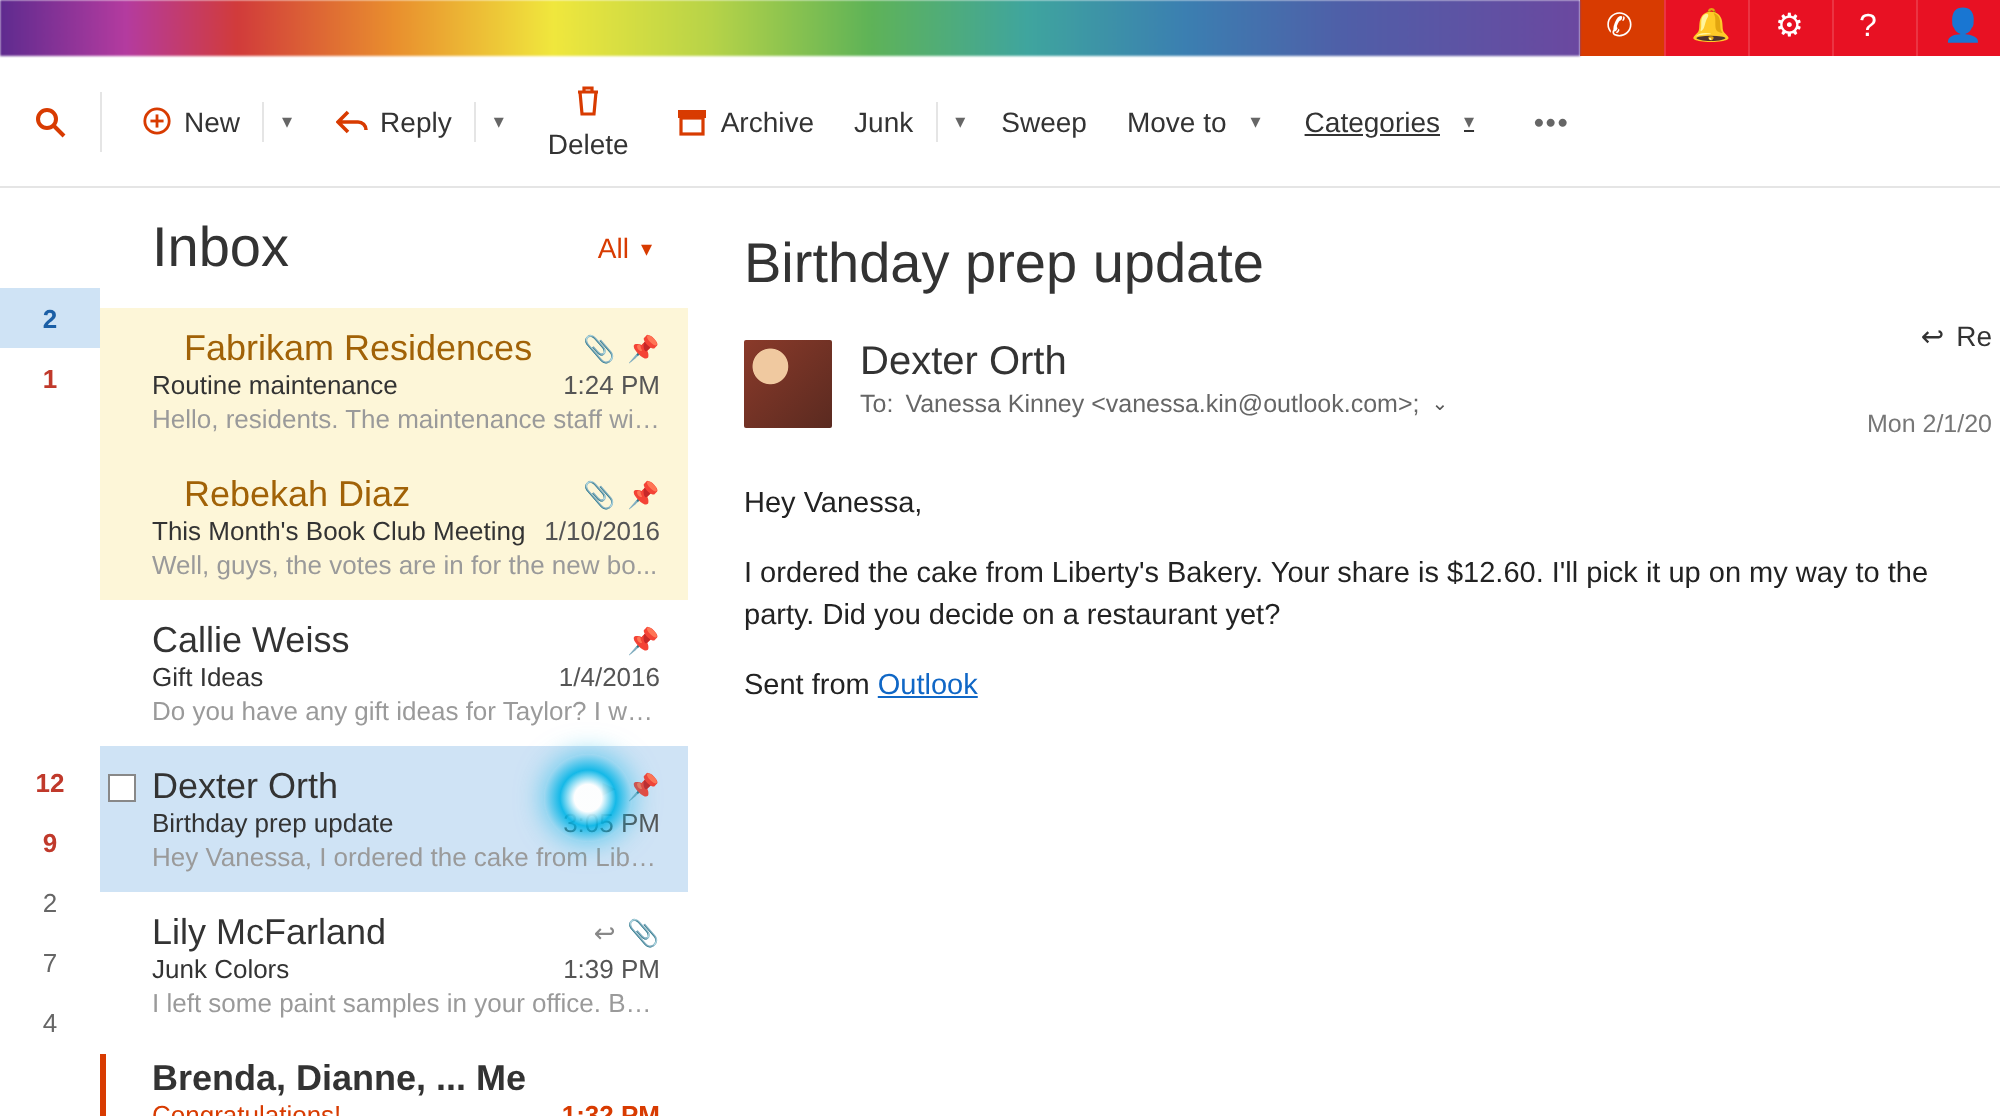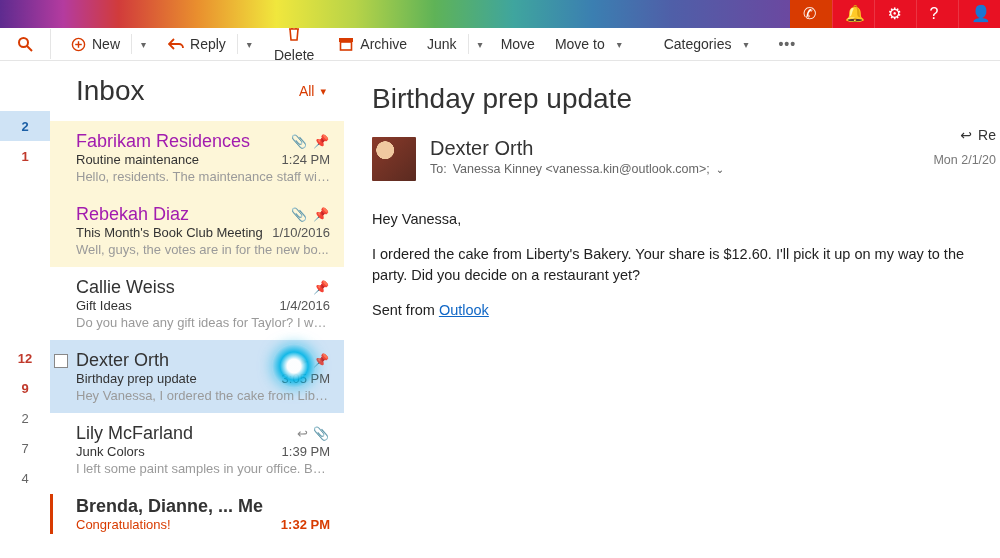--- a/index.html
+++ b/index.html
@@ -11,21 +11,21 @@
   #5e2b8f 0%, #b43b9f 8%, #d13b3b 15%, #e98f2e 25%, #f0e73d 35%,
   #b7d348 45%, #5fb357 55%, #3fa59e 65%, #3b7fb1 75%, #4f5fa8 85%, #6b48a0 100%);
   filter: blur(0.4px);
 }
 .top-strip .icons { display: flex; background: #e81123; }
 .top-strip .icons .hicon { width: 42px; display:flex; align-items:center; justify-content:center; color:#fff; border-left:1px solid rgba(255,255,255,0.15); }
 .top-strip .icons .hicon:first-child { background:#d83b01; border-left:none; }
 .top-strip .icons .hicon svg, .top-strip .icons .hicon span.u { width:16px; height:16px; font-size:16px; line-height:1; }
 
 
-.toolbar { height: 33px; display: flex; align-items: center; padding: 0 8px 0 0; border-bottom: 1px solid #e5e5e5; color:#333; font-size:14px;}
+.toolbar { height: 66px; display: flex; align-items: center; padding: 0 8px 0 0; border-bottom: 1px solid #e5e5e5; color:#333; font-size:14px;}
 .toolbar .search { width: 50px; display:flex; align-items:center; justify-content:center; color:#d83b01; }
 .toolbar .sep { width: 1px; height: 30px; background:#e5e5e5; margin-right:12px; }
 .toolbar .item { display:flex; align-items:center; gap:6px; padding:6px 8px; cursor:pointer; border-radius:2px; }
 .toolbar .caret { padding:6px 6px; color:#666; font-size:10px; }
 .toolbar .divider { width:1px; height:20px; background:#e5e5e5; margin:0 3px; }
 .toolbar .tic { display:inline-flex; align-items:center; justify-content:center; }
 .toolbar .red { color:#d83b01; }
 .toolbar .more span { font-weight:bold; letter-spacing:1px; color:#666; }
 
 
@@ -46,21 +46,21 @@
 
 .msg { padding:10px 14px 10px 26px; border-bottom:0; position:relative; }
 .msg .line1 { display:flex; align-items:center; gap:6px; }
 .msg .from { flex:1; font-size:18px; color:#333; font-weight:400; white-space:nowrap; overflow:hidden; text-overflow:ellipsis;}
 .msg .indicators { display:flex; align-items:center; gap:6px; color:#999; font-size:13px; }
 .msg .line2 { display:flex; align-items:center; }
 .msg .subject { flex:1; font-size:13px; color:#333; white-space:nowrap; overflow:hidden; text-overflow:ellipsis; }
 .msg .date { font-size:13px; color:#555; }
 .msg .preview { font-size:13px; color:#9a9a9a; white-space:nowrap; overflow:hidden; text-overflow:ellipsis; margin-top:2px;}
 .msg.unread { background:#fdf6d8; }
-.msg.unread .from { color:#a21caf; }
+.msg.unread .from { color:#a16207;margin-left:16px; }
 .msg.selected { background:#cfe3f5; }
 .msg.selected::before { content:""; position:absolute; left:4px; top:14px; width:12px; height:12px; border:1px solid #888; background:#fff; }
 .msg .redbar { position:absolute; left:0; top:8px; bottom:8px; width:3px; background:#d83b01; display:none;}
 .msg.flag-red .redbar { display:block; }
 .pin-red { color:#d83b01; }
 .attach { color:#888; }
 .reply-ic { color:#888; }
 
 .cortana { position:absolute; right:28px; top:4px; width:44px; height:44px; border-radius:50%;
   background: radial-gradient(circle, rgba(255,255,255,0.95) 22%, rgba(0,180,230,0.9) 45%, rgba(0,180,230,0.25) 70%, rgba(0,180,230,0) 80%);
@@ -71,21 +71,21 @@
 .reading { flex:1; padding:22px 0 0 28px; position:relative; }
 .reading h2 { font-size:28px; font-weight:300; color:#333; margin-bottom:22px; }
 .reading .meta-row { display:flex; gap:14px; align-items:flex-start; }
 .reading .avatar { width:44px; height:44px; background:linear-gradient(135deg,#b44,#953); border-radius:1px;
   background-image: radial-gradient(circle at 30% 30%, #f0c9a0 0 20%, transparent 21%),
                     linear-gradient(135deg,#8a3a2a,#5a2a20); }
 .reading .meta-text { flex:1; }
 .reading .sender-name { font-size:20px; font-weight:400; color:#333; }
 .reading .recips { font-size:12.5px; color:#666; margin-top:2px; display:flex; align-items:center; gap:6px;}
 .reading .recips .expand { font-size:10px; color:#555; cursor:pointer;}
-.reading .date-right { position:absolute; right:0; top:92px; font-size:12.5px; color:#777; padding-right:4px;}
+.reading .date-right { position:absolute; right:0; top:111px; font-size:12.5px; color:#777; padding-right:4px;}
 .reading .reply-right { position:absolute; right:0; top:66px; display:flex; align-items:center; gap:6px; font-size:14px; color:#333; cursor:pointer; padding-right:4px;}
 .reading .body { margin-top:28px; font-size:14.5px; color:#222; line-height:1.45; max-width:640px;}
 .reading .body p { margin-bottom:14px;}
 .reading .body a { color:#1067c6; text-decoration:underline; }
 
 svg { display:block; }
 </style>
 </head>
 <body>
 
@@ -162,29 +162,29 @@
     <span>Archive</span>
   </div>
 
   <div class="item" style="margin-left:4px;">
     <span>Junk</span>
   </div>
   <div class="divider"></div>
   <div class="caret">▾</div>
 
   <div class="item" style="margin-left:4px;">
-    <span>Move</span>
+    <span>Sweep</span>
   </div>
 
   <div class="item" style="margin-left:4px;">
     <span>Move to</span>
     <span class="caret">▾</span>
   </div>
 
-  <div class="item" style="margin-left:20px;">
+  <div class="item" style="margin-left:0;text-decoration:underline;">
     <span>Categories</span>
     <span class="caret">▾</span>
   </div>
 
   <div class="item more" style="margin-left:8px;">
     <span>•••</span>
   </div>
 </div>
 
 <div class="main">

